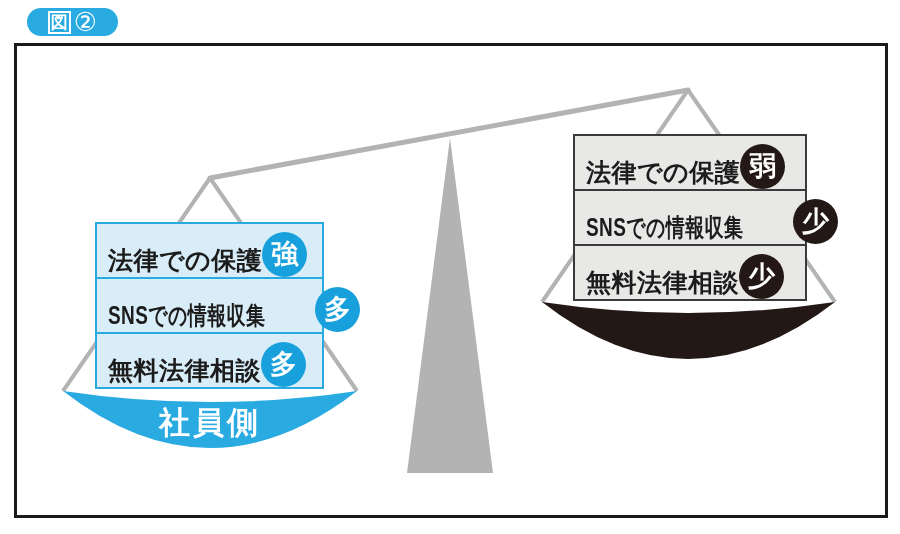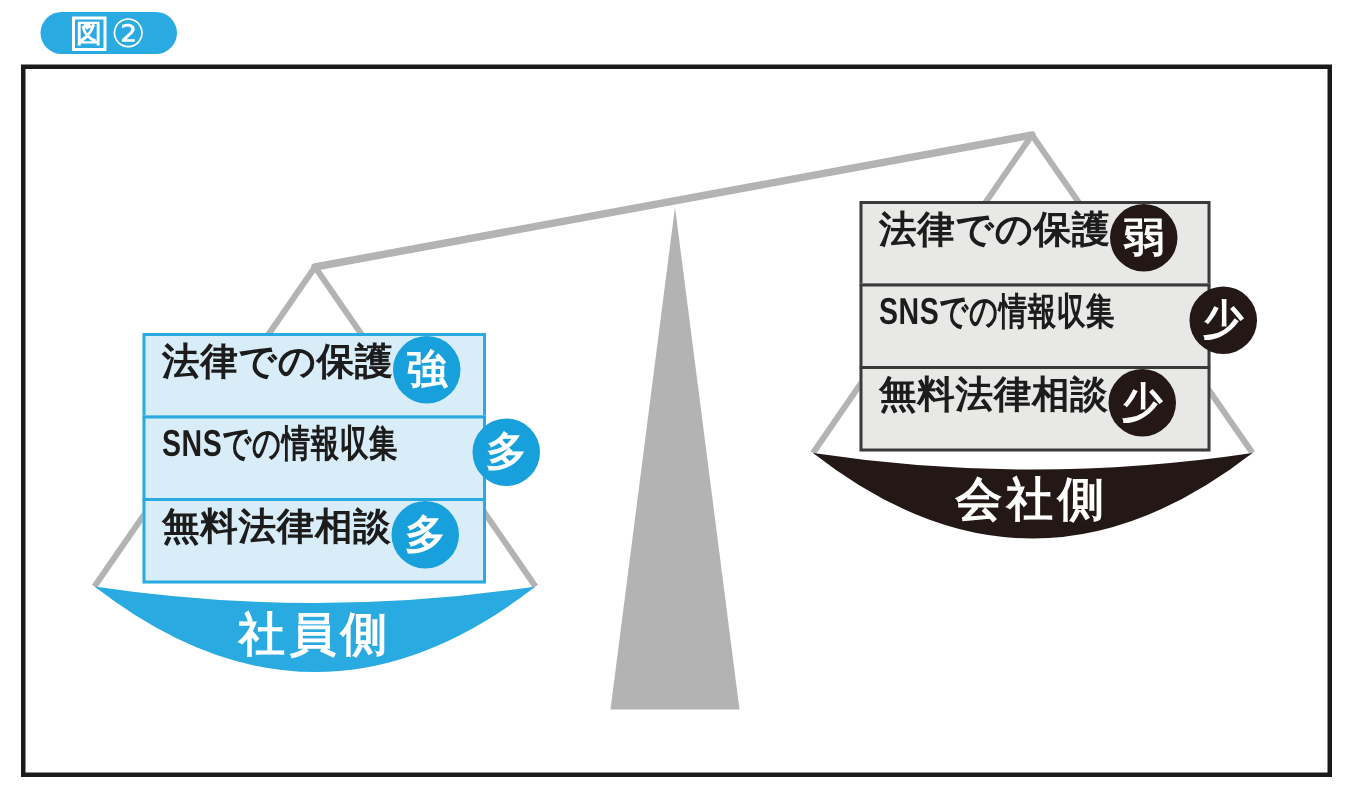--- a/index.html
+++ b/index.html
@@ -35,21 +35,21 @@
 
   
   svg.scale-art { position: absolute; left: 0; top: 0; width: 900px; height: 534px; }
 
   
   .stack { position: absolute; }
   .stack-left  { left: 95px;  top: 222px; width: 229px; }
   .stack-right { left: 573px; top: 134px; width: 234px; }
   .row {
     height: 57px; margin-top: -2px;
-    display: flex; align-items: flex-start; justify-content: space-between;
+    display: flex; align-items: flex-end; justify-content: space-between;
     padding: 0 22px 0 11px;
   }
   .row:first-child { margin-top: 0; }
   .stack-left .row  { background: #d9edf8; border: 2px solid #29abe2; }
   .stack-right .row { background: #e8e8e6; border: 2px solid #3a3a3a; }
   .row-label {
     font-size: 25px; font-weight: bold; color: #1c1c1c;
     white-space: nowrap; letter-spacing: 0.5px;
   }
   
@@ -121,15 +121,14 @@
       <span class="row-label">SNSでの情報収集</span>
       <span class="badge">少</span>
     </div>
     <div class="row">
       <span class="row-label">無料法律相談</span>
       <span class="badge">少</span>
     </div>
   </div>
 
   <div class="bowl-label bowl-label-left">社員側</div>
-  <div class="bowl-label bowl-label-right">会社側</div>
 
 </div>
 
 </body></html>

